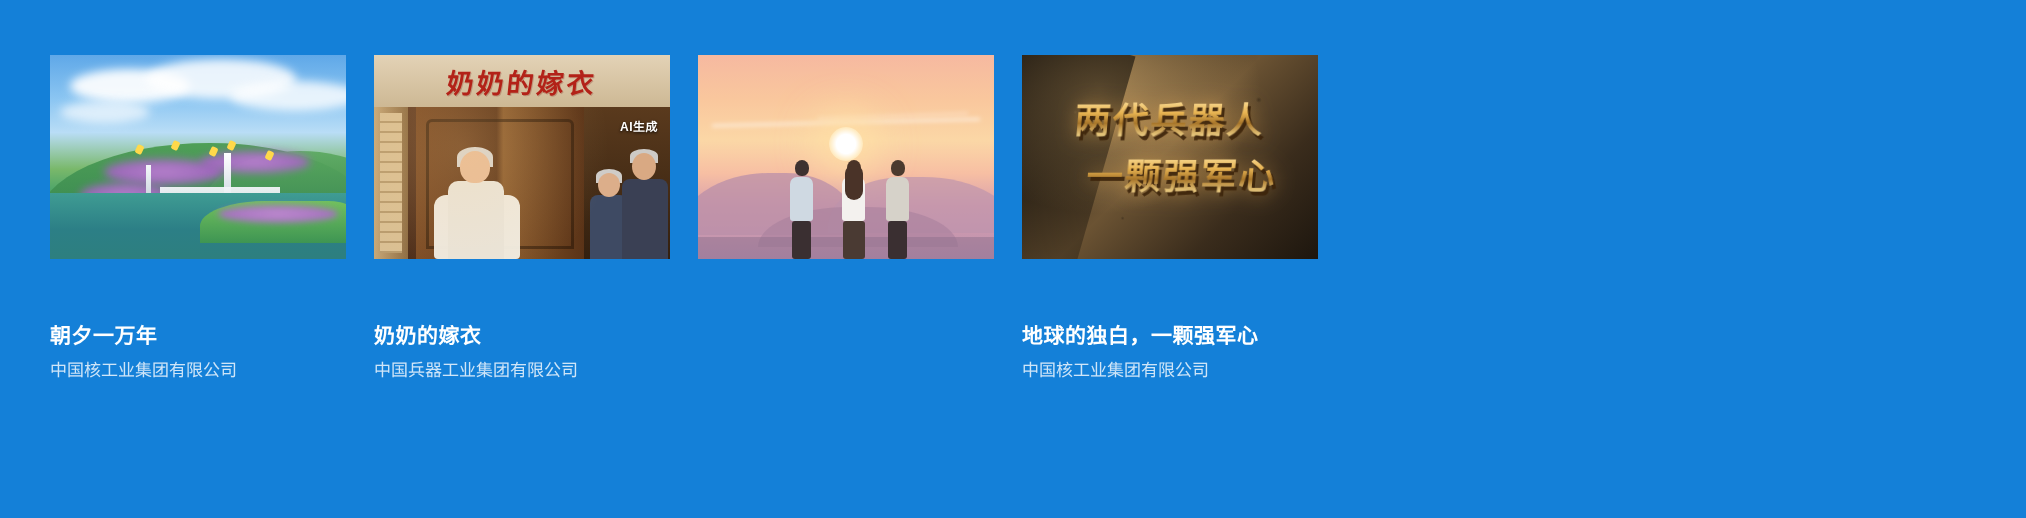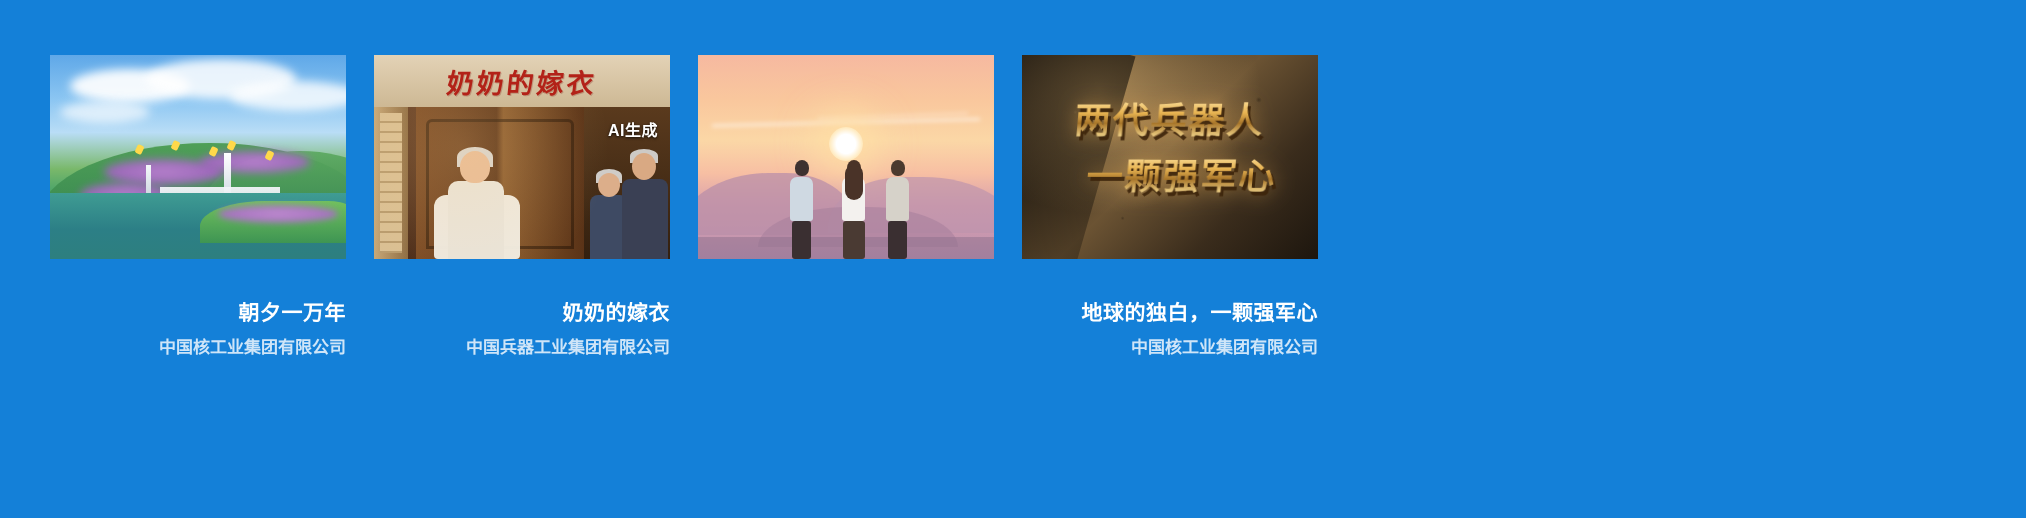--- a/index.html
+++ b/index.html
@@ -30,44 +30,44 @@
     width:296px;height:204px;
     position:relative;
     overflow:hidden;
     background:#0b2b4a;
     display:block;
   }
   .ai-badge{
     position:absolute;
     right:12px;top:62px;
     color:#ffffff;
-    font-size:16px;
+    font-size:12px;
     font-weight:bold;
     letter-spacing:.5px;
     text-shadow:0 1px 3px rgba(0,0,0,.85);
     z-index:6;
     pointer-events:none;
   }
   .meta{
     width:100%;
-    text-align:right;
-    margin-top:41px;
+    text-align:left;
+    margin-top:64px;
   }
   .title{
     color:#ffffff;
     font-size:21px;
     font-weight:bold;
     line-height:1.25;
     letter-spacing:.5px;
     white-space:nowrap;
   }
   .subtitle{
     color:#cfe5f8;
     font-size:17px;
-    font-weight:bold;
+    font-weight:normal;
     line-height:1.3;
     margin-top:11px;
     white-space:nowrap;
   }
 
   
   .t1{background:linear-gradient(#5fa8e8 0%,#8cc6f2 22%,#b9ddf6 38%,#79b86a 56%,#3f9e6a 70%,#2f8f84 82%,#2a7f88 100%);}
   .t1 .cloudA,.t1 .cloudB,.t1 .cloudC,.t1 .cloudD{
     position:absolute;background:#ffffff;border-radius:50%;filter:blur(5px);opacity:.92;
   }

